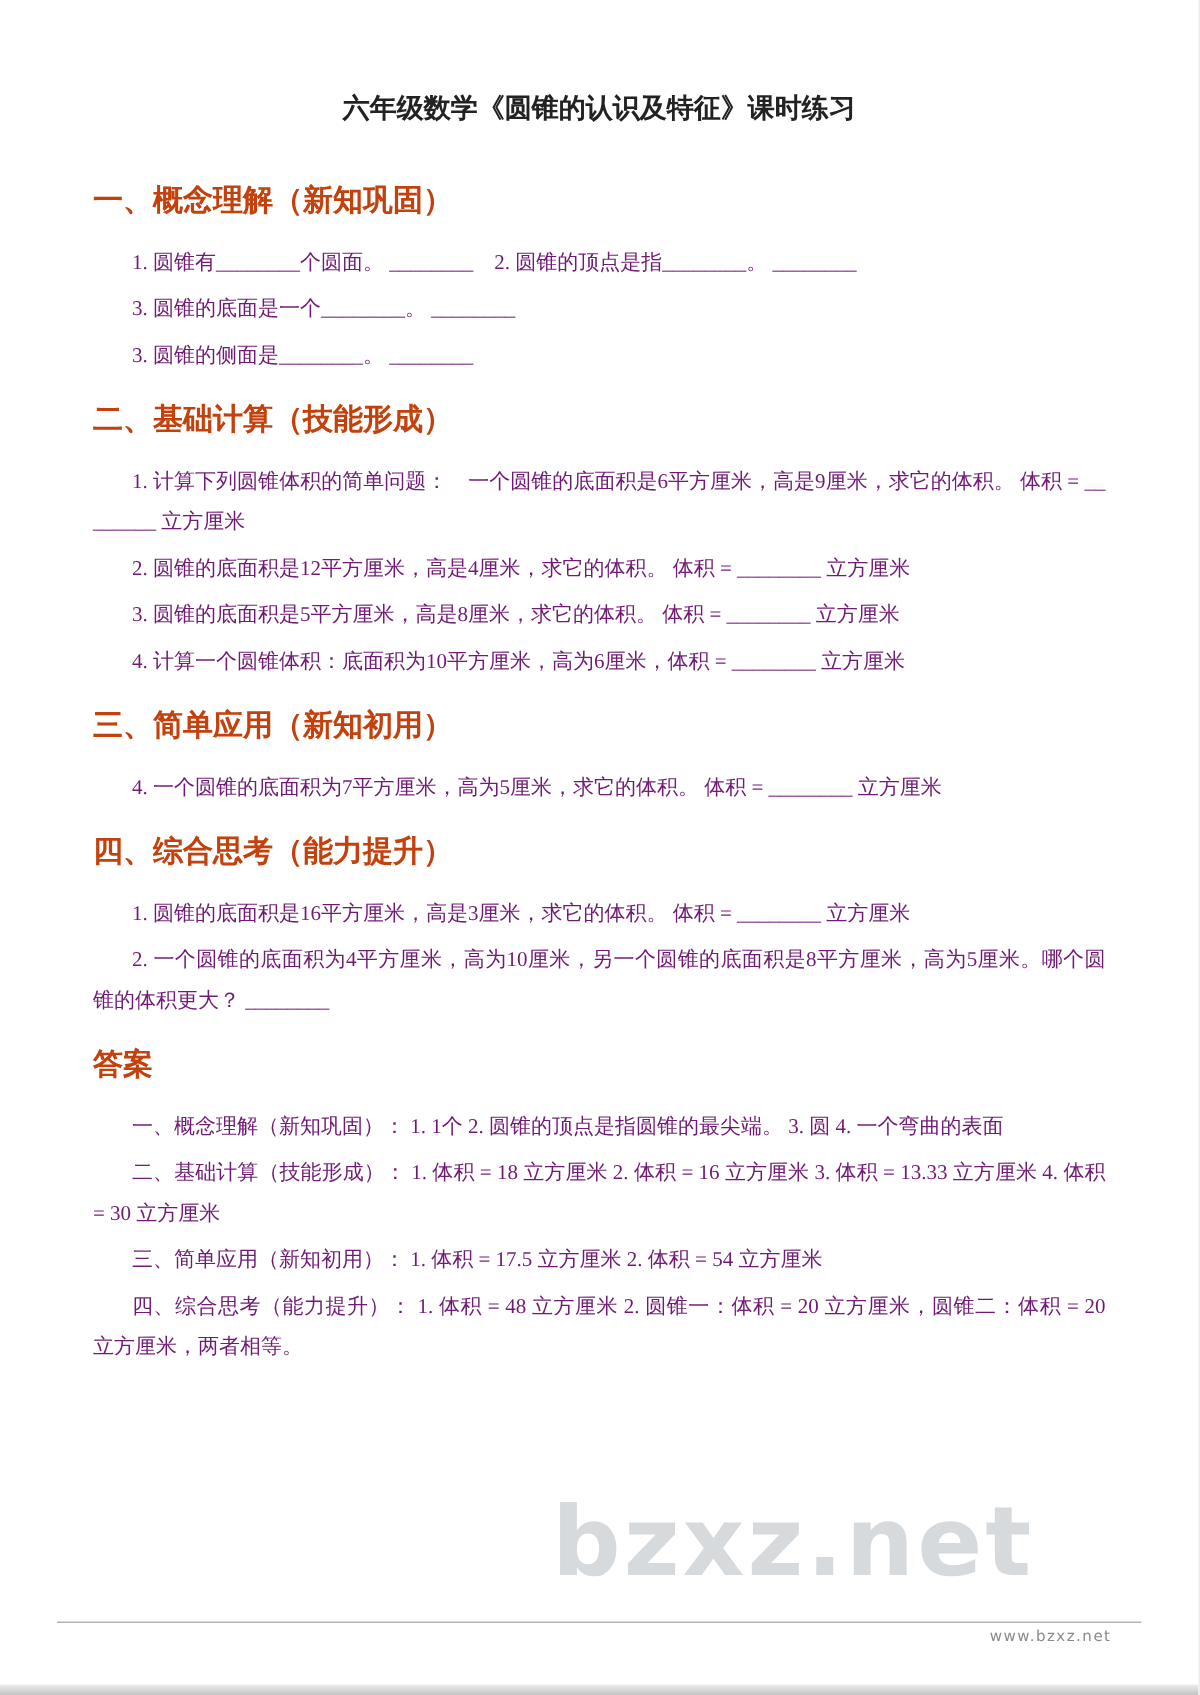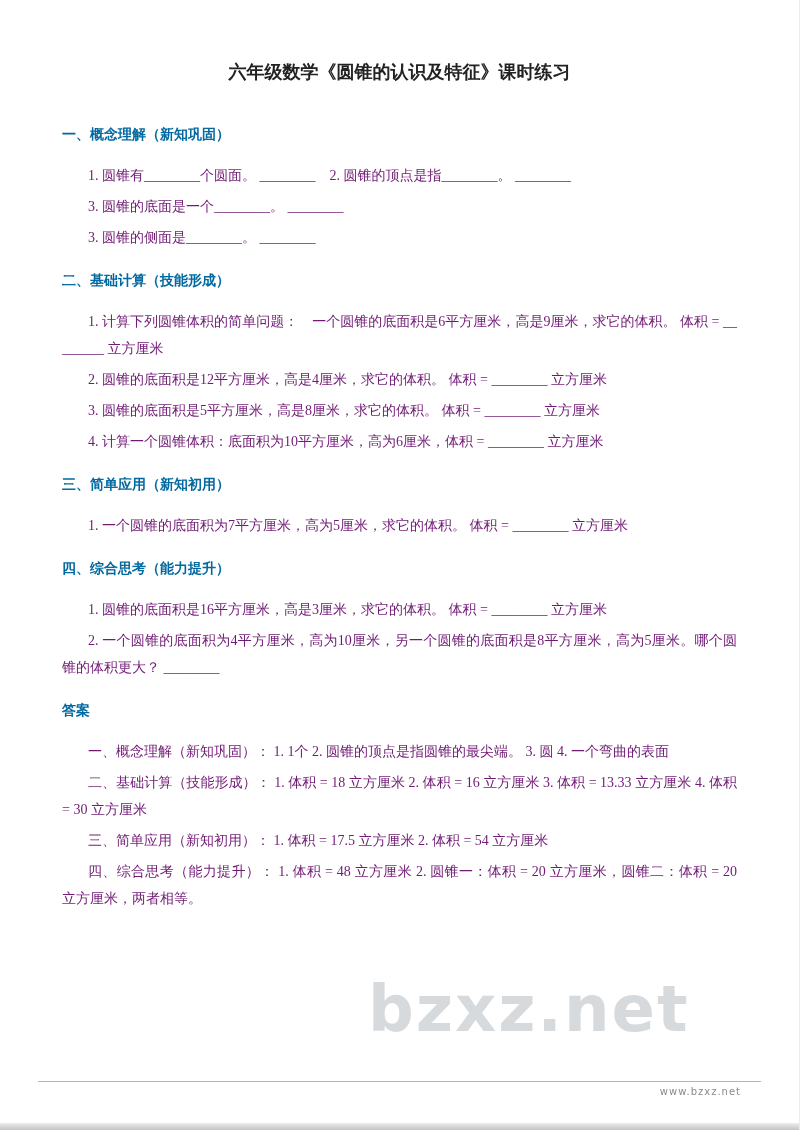--- a/index.html
+++ b/index.html
@@ -23,39 +23,39 @@
   }
   h1.title {
     text-align: center;
     font-size: 18px;
     line-height: 28px;
     font-weight: bold;
     color: #222222;
     margin-bottom: 36px;
   }
   h2.section-heading {
-    font-size: 14px;
+    font-size: 20px;
     line-height: 25px;
     font-weight: bold;
-    color: #0369a1;
+    color: #c2410c;
     margin: 17px 0 15px 0;
   }
   p.para {
     font-size: 14px;
     line-height: 27px;
     margin: 4px 0;
     text-indent: 26px;
     text-align: justify;
     color: #701a75;
     word-break: break-all;
   }
   .watermark {
     position: absolute;
     left: 368px;
-    top: 972px;
+    top: 992px;
     z-index: 0;
     font-family: "DejaVu Sans", "Liberation Sans", sans-serif;
     font-weight: bold;
     font-size: 64px;
     letter-spacing: 2px;
     color: #b7bcc2;
     opacity: 0.55;
     user-select: none;
   }
   .footer-divider {
@@ -104,21 +104,21 @@
     <section>
       <h2 class="section-heading">二、基础计算（技能形成）</h2>
       <p class="para">1. 计算下列圆锥体积的简单问题：　一个圆锥的底面积是6平方厘米，高是9厘米，求它的体积。 体积 = ________ 立方厘米</p>
       <p class="para">2. 圆锥的底面积是12平方厘米，高是4厘米，求它的体积。 体积 = ________ 立方厘米</p>
       <p class="para">3. 圆锥的底面积是5平方厘米，高是8厘米，求它的体积。 体积 = ________ 立方厘米</p>
       <p class="para">4. 计算一个圆锥体积：底面积为10平方厘米，高为6厘米，体积 = ________ 立方厘米</p>
     </section>
 
     <section>
       <h2 class="section-heading">三、简单应用（新知初用）</h2>
-      <p class="para">1. 一个圆锥的底面积为7平方厘米，高为5厘米，求它的体积。 体积 = ________ 立方厘米</p>
+      <p class="para">4. 一个圆锥的底面积为7平方厘米，高为5厘米，求它的体积。 体积 = ________ 立方厘米</p>
     </section>
 
     <section>
       <h2 class="section-heading">四、综合思考（能力提升）</h2>
       <p class="para">1. 圆锥的底面积是16平方厘米，高是3厘米，求它的体积。 体积 = ________ 立方厘米</p>
       <p class="para">2. 一个圆锥的底面积为4平方厘米，高为10厘米，另一个圆锥的底面积是8平方厘米，高为5厘米。哪个圆锥的体积更大？ ________</p>
     </section>
 
     <section>
       <h2 class="section-heading">答案</h2>

